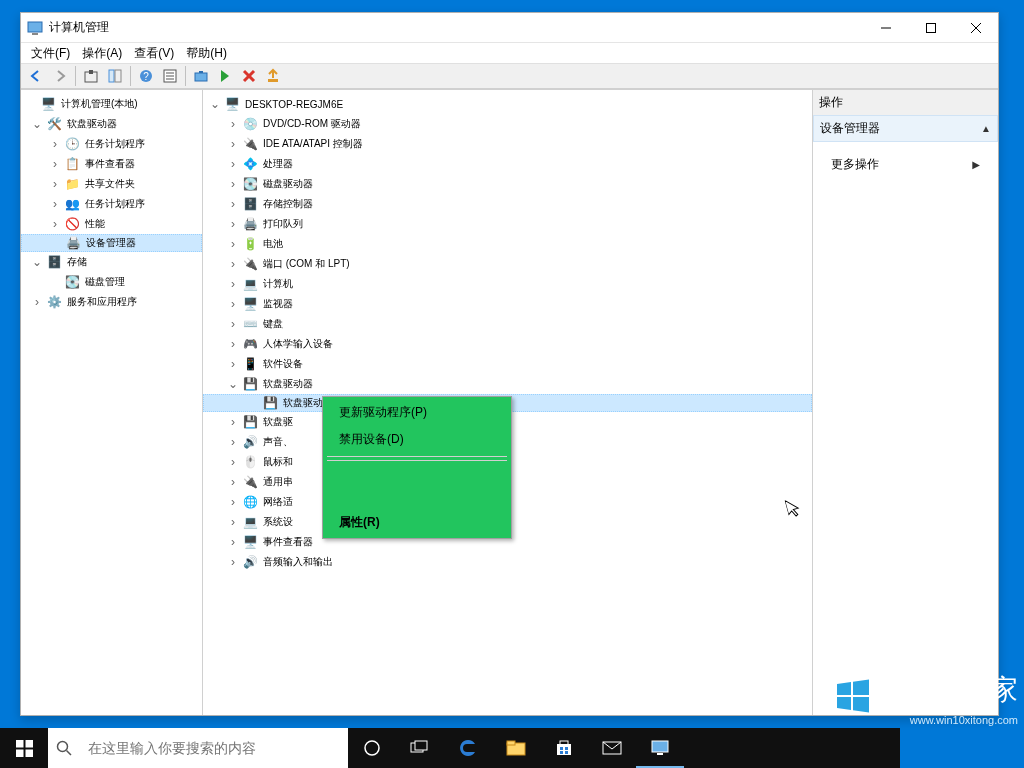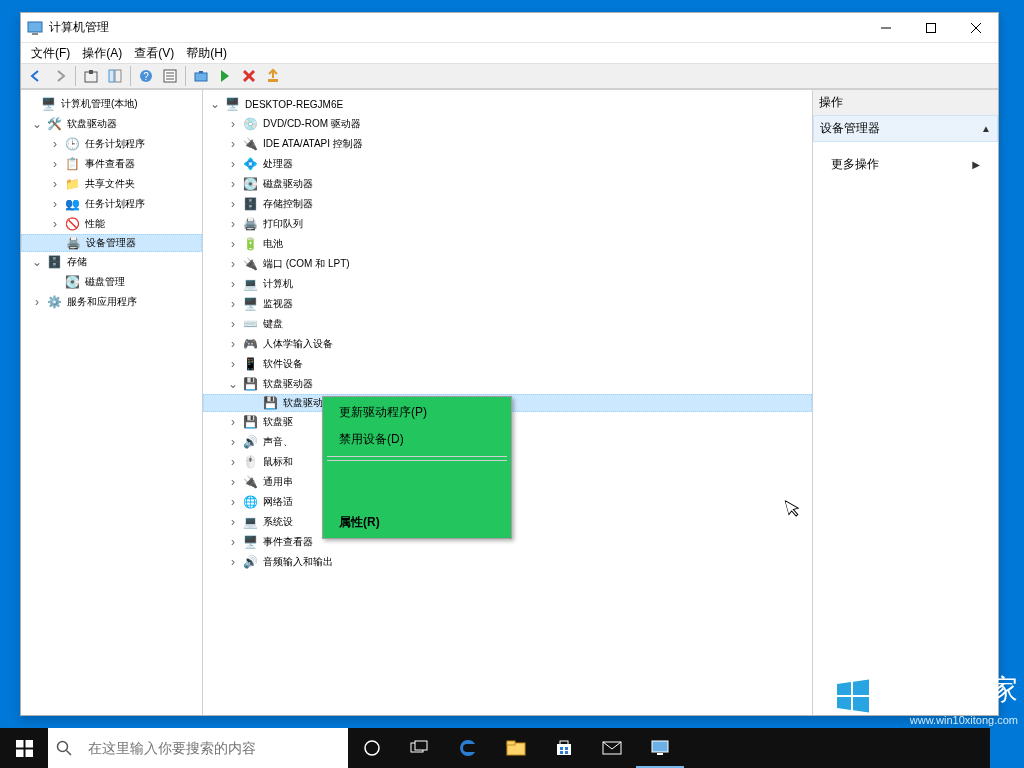--- a/index.html
+++ b/index.html
@@ -29,21 +29,21 @@
   .caret.open::before { content:"⌄"; }
   .caret.closed::before { content:"›"; }
   .caret.none::before { content:""; }
   .node-icon { width:16px; height:16px; margin:0 4px; display:inline-flex; align-items:center; justify-content:center; font-size:12px; }
   .node-label { font-size:10px; color:#000; }
   .context-menu { position:absolute; left:322px; top:396px; width:190px; background:#22c55e; border:1px solid #a0a0a0; box-shadow:2px 2px 4px rgba(0,0,0,.3); font-size:12px; padding:2px;}
   .cm-item { padding:5px 14px; }
   .cm-sep { height:1px; background:#d0d0d0; margin:3px 2px;}
   .cm-bold { font-weight:bold;margin-top:48px; }
   
-  .taskbar { position:absolute; left:0; bottom:0; width:990px; height:40px; background:#101010; display:flex; align-items:center;}
+  .taskbar { position:absolute; left:0; bottom:0; width:900px; height:40px; background:#101010; display:flex; align-items:center;}
   .start-btn { width:48px; height:40px; display:flex; align-items:center; justify-content:center;}
   .search-box { height:40px; width:300px; background:#fff; display:flex; align-items:center; border:none;}
   .search-box input { border:none; outline:none; height:100%; width:100%; font-size:14px; padding:0 8px; color:#555; background:#fff;}
   .search-icon {width:36px;display:flex;align-items:center;justify-content:center;color:#555;font-size:15px;}
   .task-icon { width:48px; height:40px; display:flex; align-items:center; justify-content:center; color:#fff; font-size:16px;}
   .task-icon.active { border-bottom:2px solid #76b9ed;}
   .watermark { position:absolute; right:6px; bottom:42px; text-align:right; font-size:11px; color:#fff;}
   .watermark .big {font-size:28px; font-family:Segoe UI; color:#fff;}
   .win-logo-wm { display:inline-block; vertical-align:middle; margin-right:6px;}
   .cursor { position:absolute; left:787px; top:498px; font-size:16px; color:#000; transform:rotate(-15deg);}

